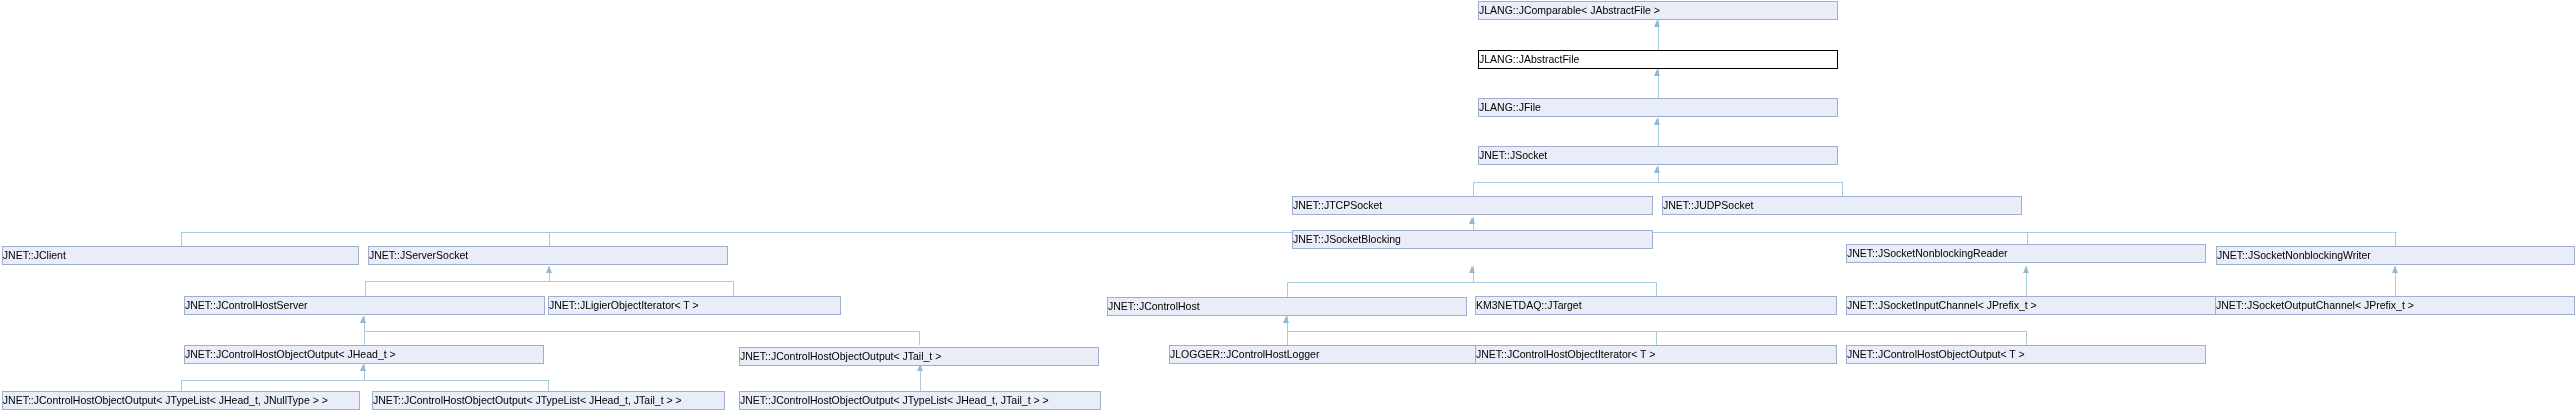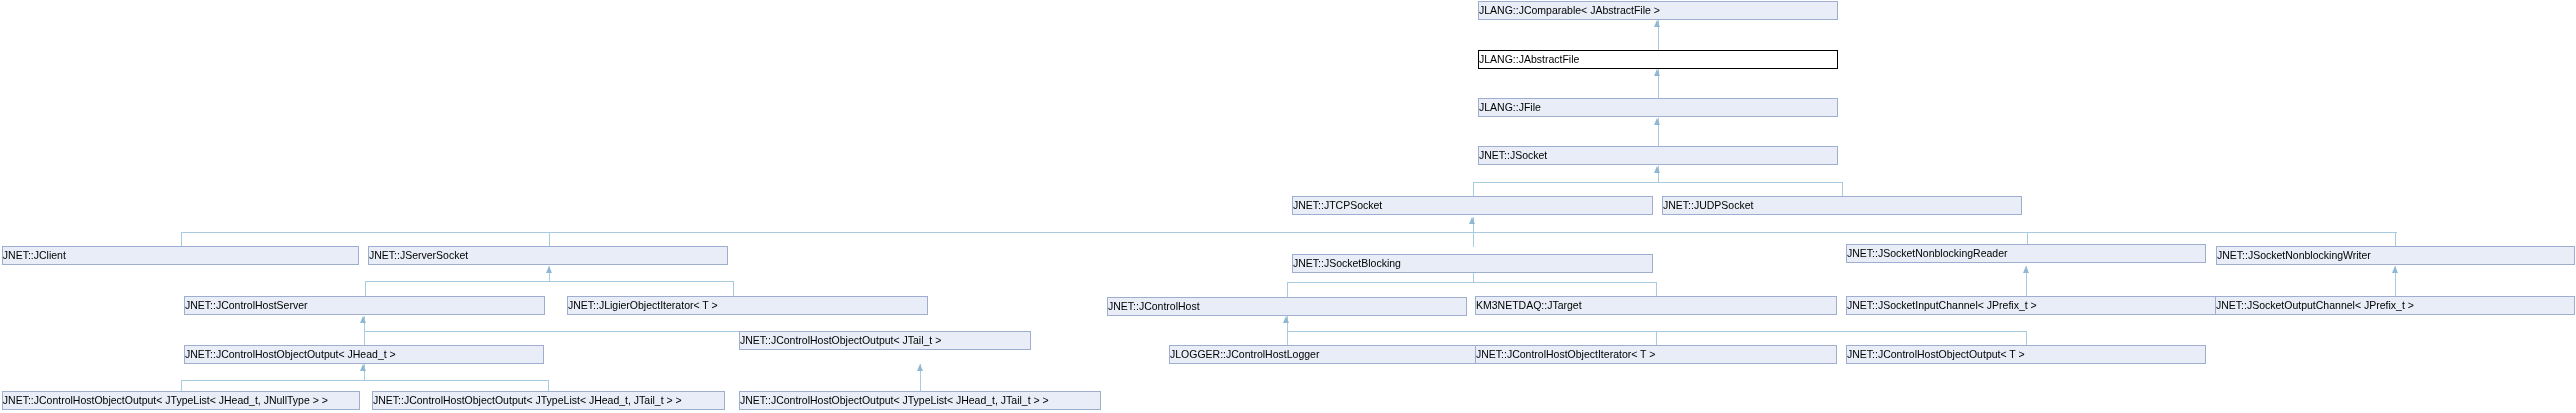--- a/index.html
+++ b/index.html
@@ -83,33 +83,33 @@
   <div class="node" style="left:1478px;top:0.9px;width:360px">JLANG::JComparable&lt; JAbstractFile &gt;</div>
   <div class="node current" style="left:1478px;top:50px;width:360px">JLANG::JAbstractFile</div>
   <div class="node" style="left:1478px;top:98px;width:360px">JLANG::JFile</div>
   <div class="node" style="left:1478px;top:146px;width:360px">JNET::JSocket</div>
 
   <div class="node" style="left:1292px;top:196px;width:361px">JNET::JTCPSocket</div>
   <div class="node" style="left:1662px;top:196px;width:360px">JNET::JUDPSocket</div>
 
   <div class="node" style="left:1.8px;top:246px;width:357px">JNET::JClient</div>
   <div class="node" style="left:368px;top:246px;width:360px">JNET::JServerSocket</div>
-  <div class="node" style="left:1292px;top:254px;width:361px">JNET::JSocketBlocking</div>
+  <div class="node" style="left:1292px;top:230px;width:361px">JNET::JSocketBlocking</div>
   <div class="node" style="left:1846px;top:244px;width:360px">JNET::JSocketNonblockingReader</div>
   <div class="node" style="left:2216px;top:246px;width:359px">JNET::JSocketNonblockingWriter</div>
 
   <div class="node" style="left:184px;top:296px;width:361px">JNET::JControlHostServer</div>
-  <div class="node" style="left:567px;top:296px;width:361px">JNET::JLigierObjectIterator&lt; T &gt;</div>
+  <div class="node" style="left:548px;top:296px;width:293px">JNET::JLigierObjectIterator&lt; T &gt;</div>
   <div class="node" style="left:1107px;top:297px;width:360px">JNET::JControlHost</div>
   <div class="node" style="left:1475px;top:296px;width:362px">KM3NETDAQ::JTarget</div>
   <div class="node" style="left:1846px;top:296px;width:380px">JNET::JSocketInputChannel&lt; JPrefix_t &gt;</div>
   <div class="node" style="left:2215px;top:296px;width:360px">JNET::JSocketOutputChannel&lt; JPrefix_t &gt;</div>
 
   <div class="node" style="left:184px;top:345px;width:360px">JNET::JControlHostObjectOutput&lt; JHead_t &gt;</div>
-  <div class="node" style="left:739px;top:331px;width:292px">JNET::JControlHostObjectOutput&lt; JTail_t &gt;</div>
+  <div class="node" style="left:739px;top:347px;width:360px">JNET::JControlHostObjectOutput&lt; JTail_t &gt;</div>
   <div class="node" style="left:1169px;top:345px;width:360px">JLOGGER::JControlHostLogger</div>
   <div class="node" style="left:1475px;top:345px;width:362px">JNET::JControlHostObjectIterator&lt; T &gt;</div>
   <div class="node" style="left:1846px;top:345px;width:360px">JNET::JControlHostObjectOutput&lt; T &gt;</div>
 
   <div class="node" style="left:1.8px;top:391px;width:358px">JNET::JControlHostObjectOutput&lt; JTypeList&lt; JHead_t, JNullType &gt; &gt;</div>
   <div class="node" style="left:372px;top:391px;width:353px">JNET::JControlHostObjectOutput&lt; JTypeList&lt; JHead_t, JTail_t &gt; &gt;</div>
   <div class="node" style="left:739px;top:391px;width:362px">JNET::JControlHostObjectOutput&lt; JTypeList&lt; JHead_t, JTail_t &gt; &gt;</div>
 
 </div>
 

